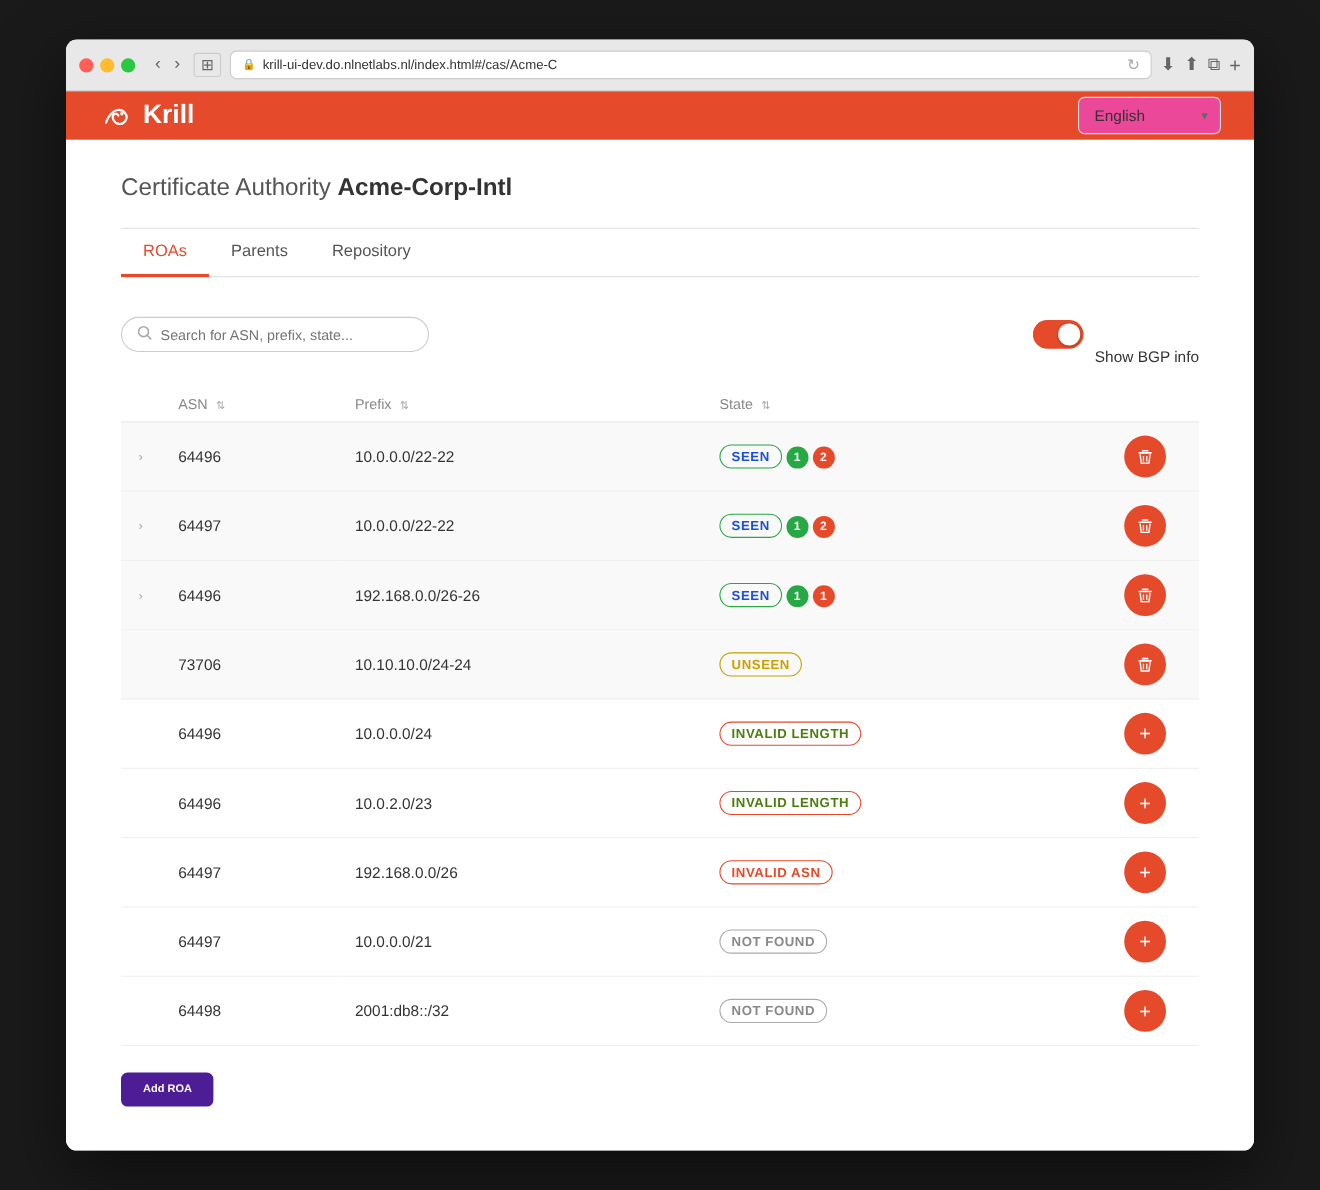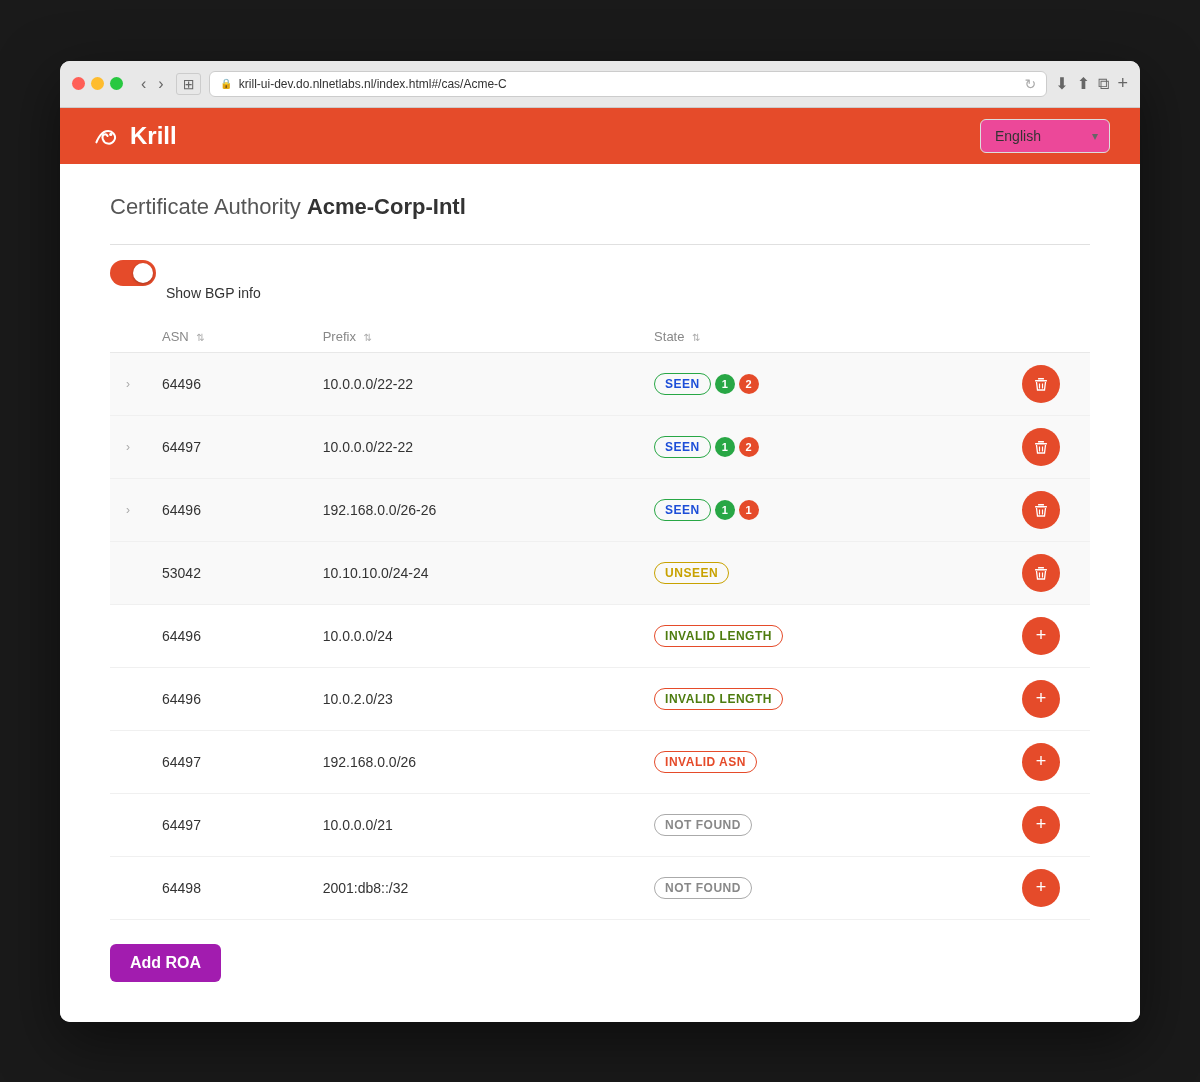--- a/index.html
+++ b/index.html
@@ -17,21 +17,21 @@
     .nav-btn { background: none; border: none; cursor: pointer; color: #666; font-size: 16px; padding: 2px 4px; }
     .sidebar-btn { background: none; border: none; cursor: pointer; color: #666; font-size: 14px; padding: 2px 6px; border: 1px solid #ccc; border-radius: 3px; }
     .address-bar { flex: 1; background: white; border: 1px solid #ccc; border-radius: 6px; padding: 4px 10px; font-size: 12px; color: #333; display: flex; align-items: center; gap: 6px; }
     .address-bar .lock { font-size: 10px; color: #666; }
     .browser-actions { display: flex; gap: 8px; align-items: center; }
     .browser-action-btn { background: none; border: none; cursor: pointer; color: #666; font-size: 16px; }
 
     .page-content { background: white; min-height: 900px; }
 
     
-    .app-header { background: #e54b2a; padding: 16px 30px; height: 56px; display: flex; align-items: center; justify-content: space-between; }
+    .app-header { background: #e54b2a; padding: 16px 30px; height: 44px; display: flex; align-items: center; justify-content: space-between; }
     .brand { display: flex; align-items: center; gap: 8px; }
     .brand-logo { color: white; font-size: 24px; font-weight: bold; display: flex; align-items: center; gap: 8px; }
     .brand-logo svg { width: 32px; height: 32px; }
     .lang-select-wrapper { position: relative; }
     .lang-select { background: #ec4899; border: 1px solid #ddd; border-radius: 6px; padding: 8px 36px 8px 14px; font-size: 14px; color: #333; appearance: none; cursor: pointer; min-width: 130px; }
     .lang-chevron { position: absolute; right: 12px; top: 50%; transform: translateY(-50%); color: #666; pointer-events: none; font-size: 12px; }
 
     
     .main-content { padding: 30px 50px 40px; }
 
@@ -77,21 +77,21 @@
     .badge-count { display: inline-flex; align-items: center; justify-content: center; width: 20px; height: 20px; border-radius: 50%; font-size: 11px; font-weight: 700; }
     .count-green { background: #28a745; color: white; }
     .count-orange { background: #e54b2a; color: white; }
 
     
     .btn-delete { background: #e54b2a; color: white; border: none; border-radius: 20px; width: 38px; height: 38px; cursor: pointer; display: flex; align-items: center; justify-content: center; font-size: 14px; }
     .btn-add { background: #e54b2a; color: white; border: none; border-radius: 20px; width: 38px; height: 38px; cursor: pointer; display: flex; align-items: center; justify-content: center; font-size: 18px; font-weight: 300; }
     .action-cell { text-align: right; }
 
     
-    .add-roa-btn { background: #a21caf; color: white; border: none; border-radius: 6px; padding: 10px 20px; font-size: 16px; font-weight: 600; cursor: pointer; margin-top: 24px; }
+    .add-roa-btn { background: #4c1d95; color: white; border: none; border-radius: 6px; padding: 10px 20px; font-size: 10px; font-weight: 600; cursor: pointer; margin-top: 24px; }
   </style>
 </head>
 <body>
 
 <div class="browser-window">
 
   <div class="browser-chrome">
     <div class="traffic-lights">
       <div class="traffic-light tl-red"></div>
       <div class="traffic-light tl-yellow"></div>
@@ -139,23 +139,37 @@
     </div>
 
     <div class="main-content">
       <h1 class="page-title">
         <span>Certificate Authority</span>&nbsp;<strong>Acme-Corp-Intl</strong>
       </h1>
 
       <hr class="divider">
 
       
+      <div class="tabs">
+        <button class="tab active">ROAs</button>
+        <button class="tab">Parents</button>
+        <button class="tab">Repository</button>
+      </div>
 
       
       <div class="controls-row">
+        <div class="search-box">
+          <span class="search-icon">
+            <svg width="13" height="13" viewBox="0 0 13 13" fill="none">
+              <circle cx="5.5" cy="5.5" r="4.5" stroke="#aaa" stroke-width="1.5"></circle>
+              <line x1="9" y1="9" x2="12" y2="12" stroke="#aaa" stroke-width="1.5" stroke-linecap="round"></line>
+            </svg>
+          </span>
+          <input type="text" placeholder="Search for ASN, prefix, state..." style="">
+        </div>
         <div class="bgp-toggle-row">
           <div class="toggle-switch">
             <div class="toggle-knob"></div>
           </div>
           <span class="bgp-label">Show BGP info</span>
         </div>
       </div>
 
       
       <table class="roa-table">
@@ -237,21 +251,21 @@
                   <path d="M2.5 5 L3.5 13 H10.5 L11.5 5" stroke="white" stroke-width="1.3" fill="none"></path>
                   <line x1="5.5" y1="6.5" x2="5.5" y2="11.5" stroke="white" stroke-width="1.2"></line>
                   <line x1="8.5" y1="6.5" x2="8.5" y2="11.5" stroke="white" stroke-width="1.2"></line>
                 </svg>
               </button>
             </td>
           </tr>
 
           <tr class="highlighted">
             <td></td>
-            <td>53042</td>
+            <td>73706</td>
             <td>10.10.10.0/24-24</td>
             <td>
               <span class="badge badge-unseen">UNSEEN</span>
             </td>
             <td class="action-cell">
               <button class="btn-delete">
                 <svg width="14" height="14" viewBox="0 0 14 14" fill="none">
                   <rect x="1" y="3" width="12" height="1.5" rx="0.5" fill="white"></rect>
                   <rect x="4" y="1" width="6" height="1.5" rx="0.5" fill="white"></rect>
                   <path d="M2.5 5 L3.5 13 H10.5 L11.5 5" stroke="white" stroke-width="1.3" fill="none"></path>

